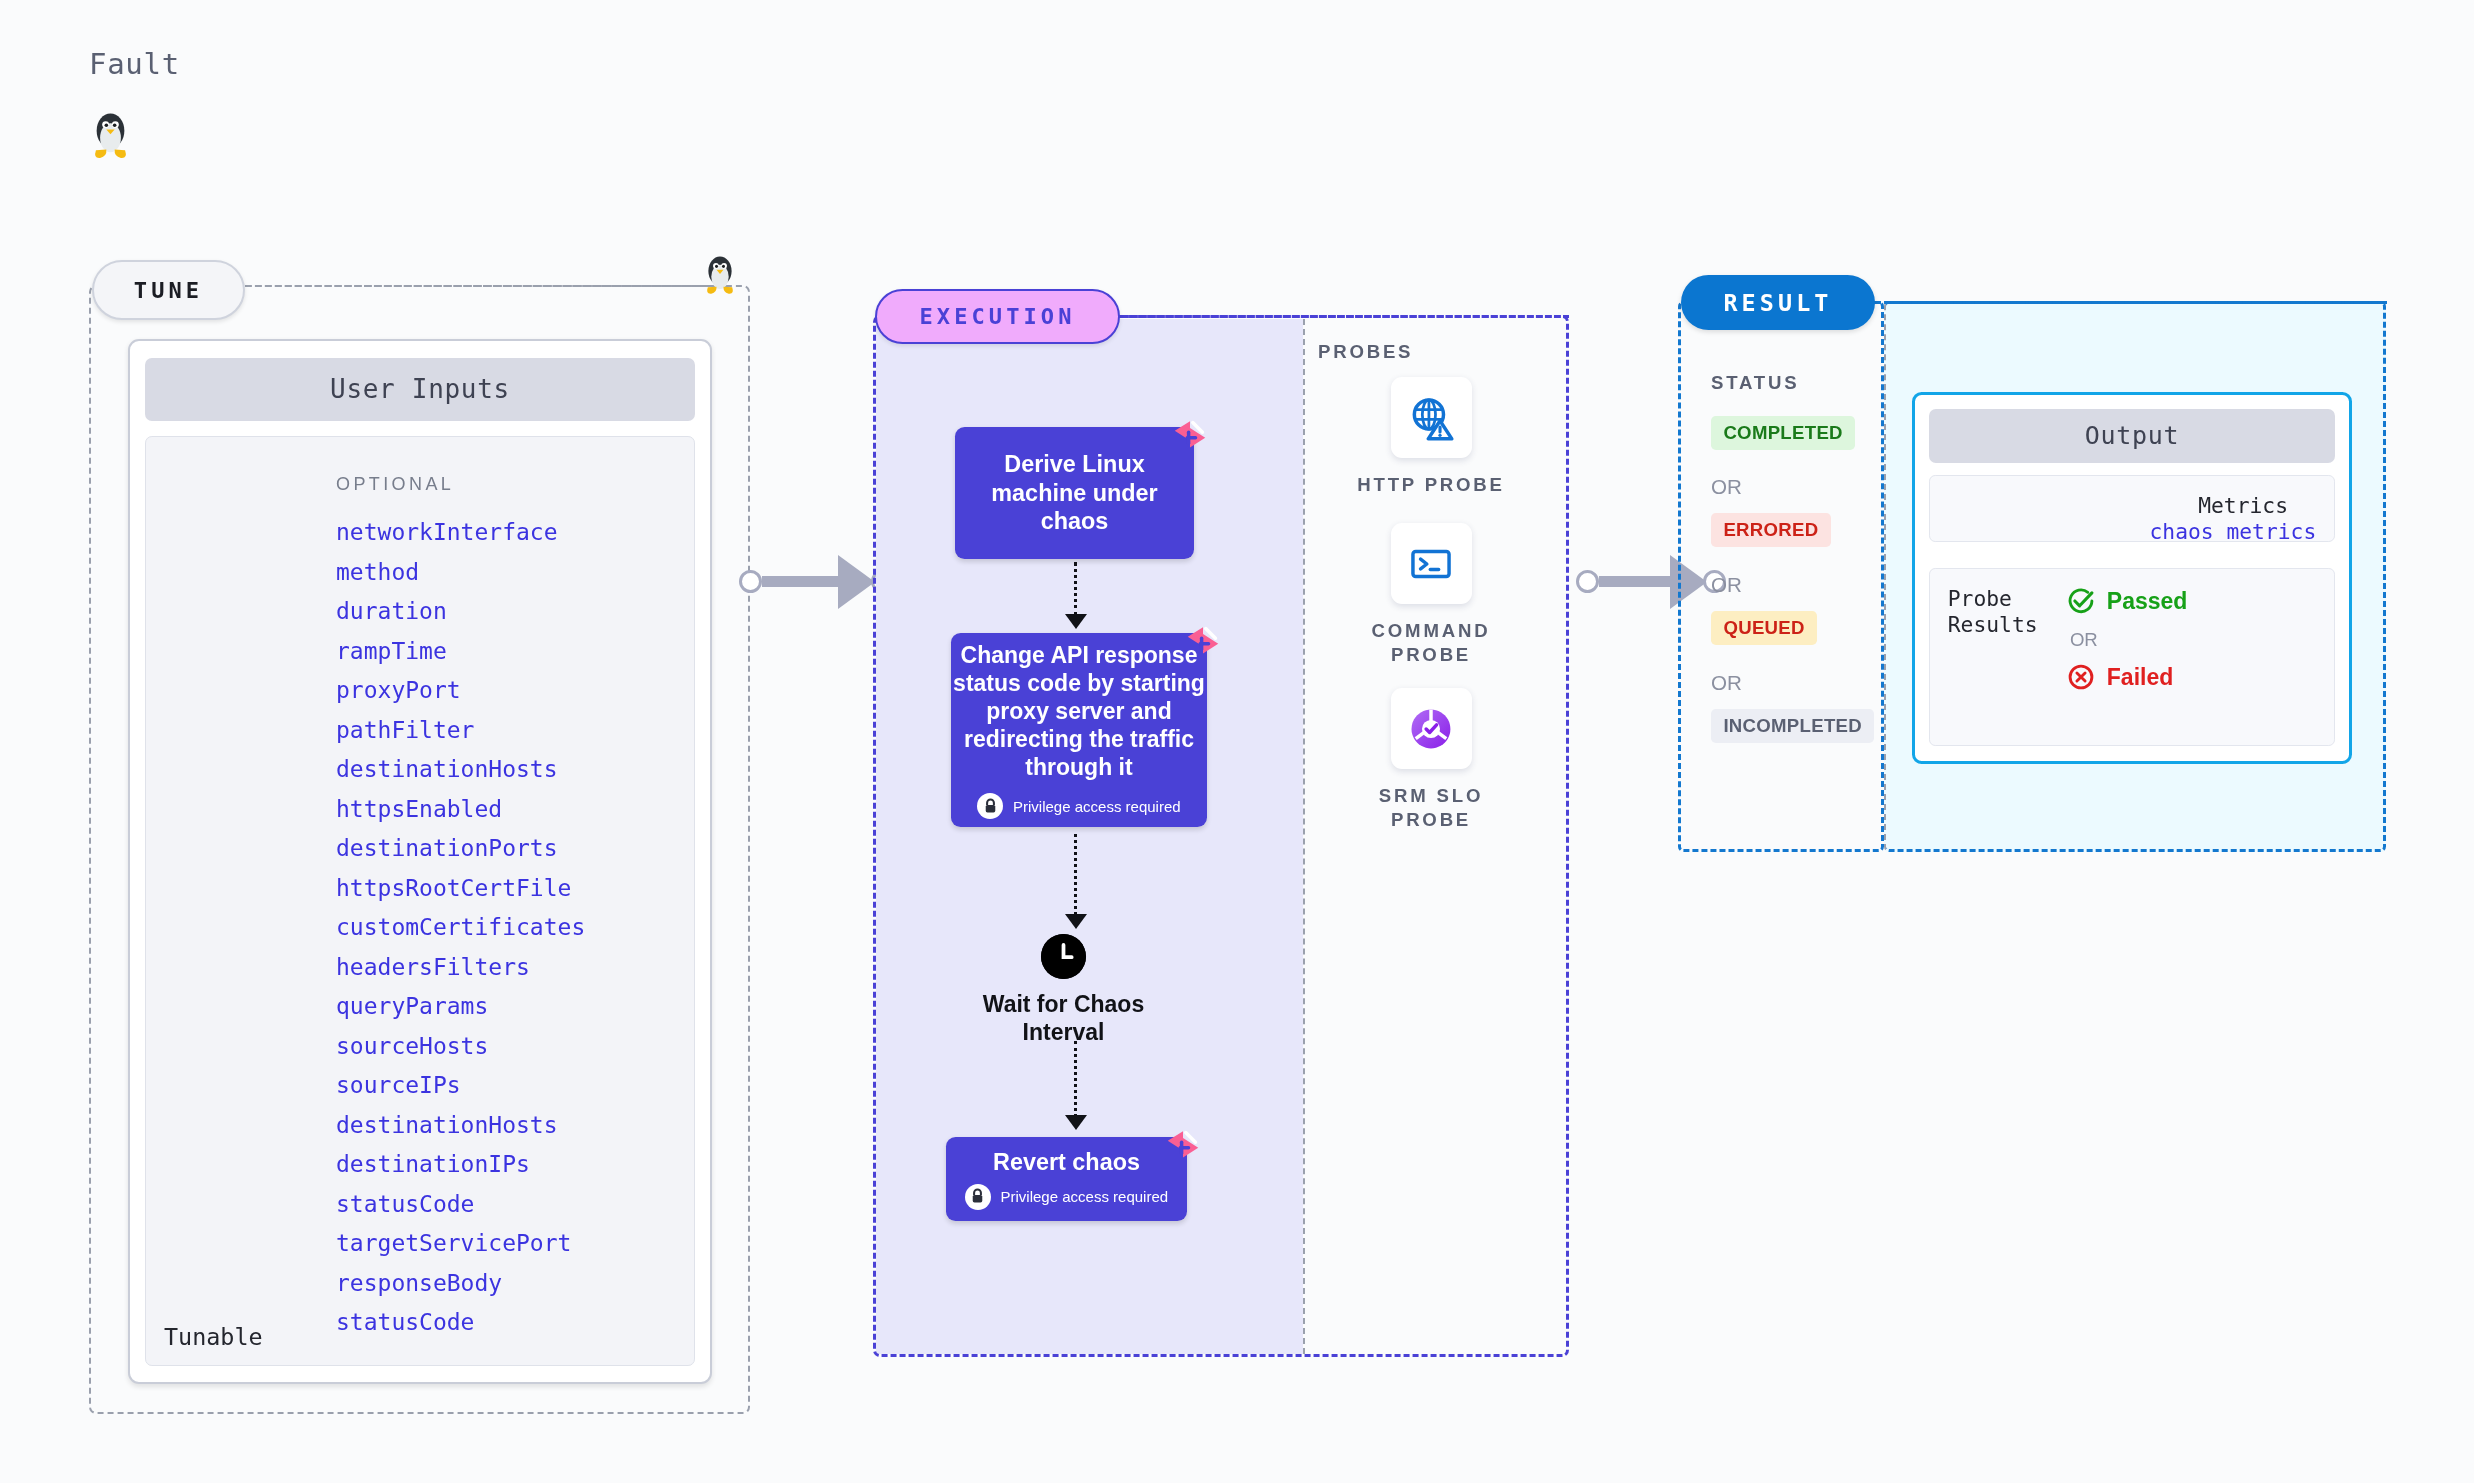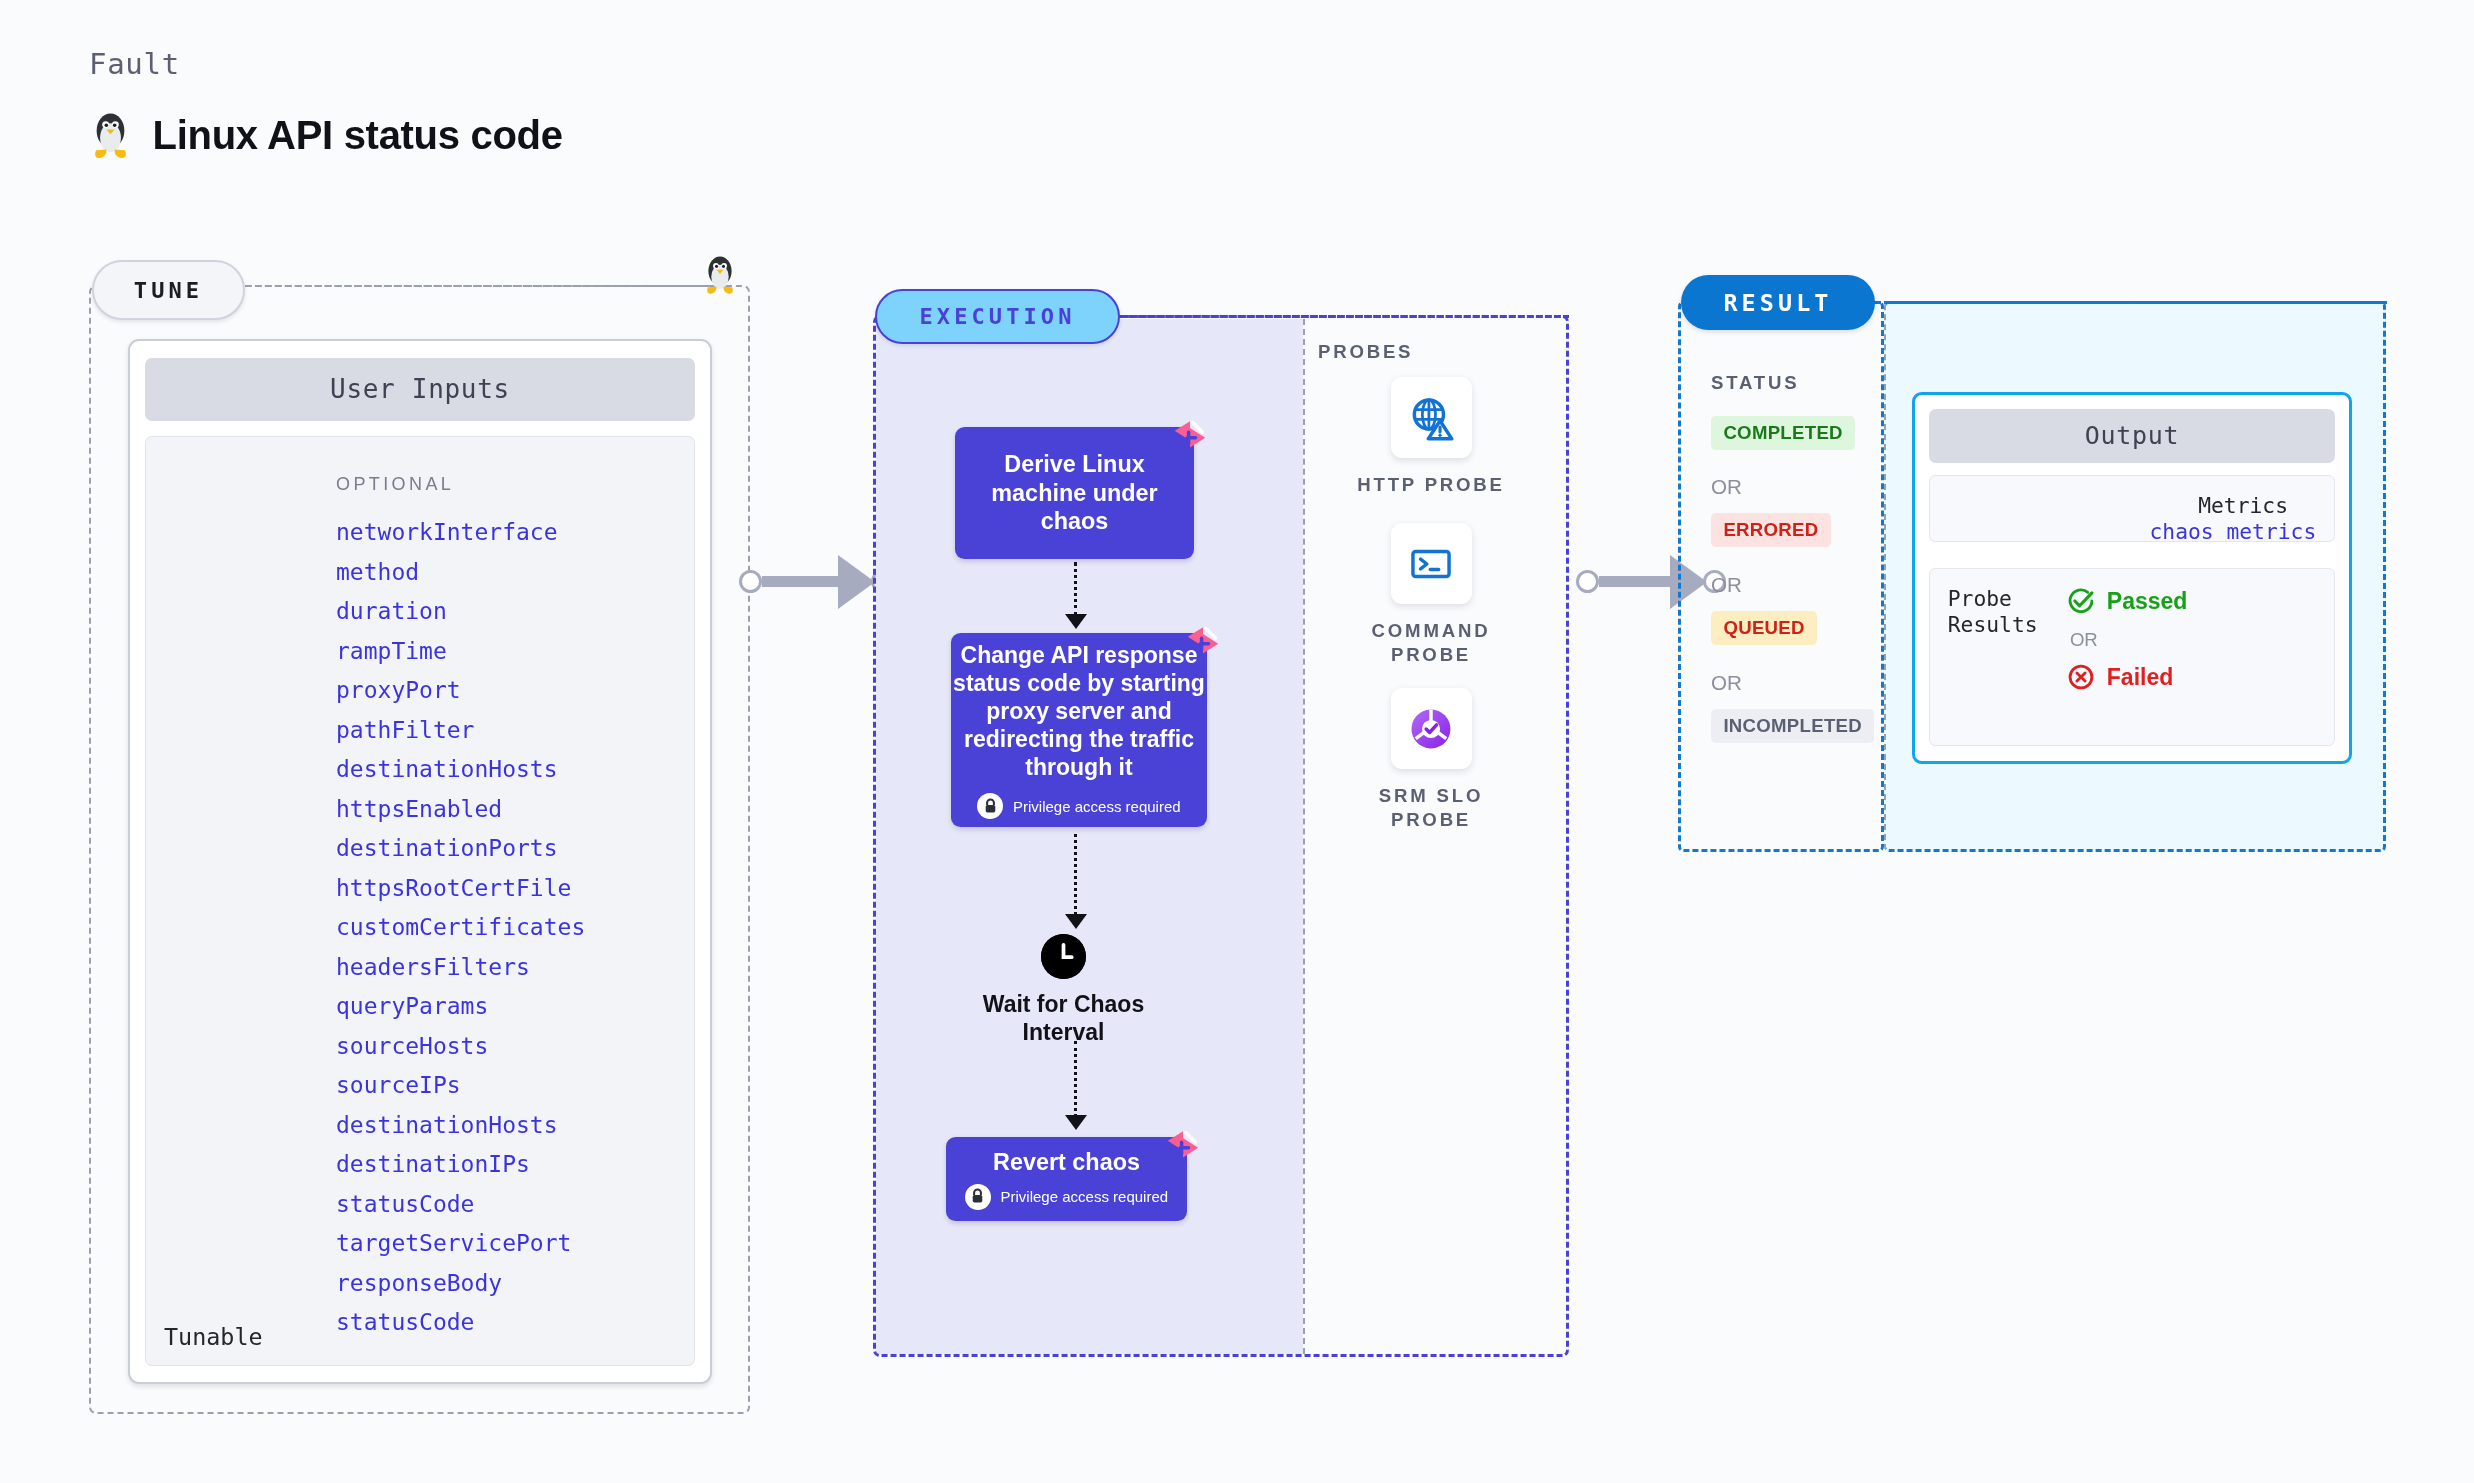--- a/index.html
+++ b/index.html
@@ -83,21 +83,21 @@
   }
   .param {
     font-family: "DejaVu Sans Mono", monospace;
     font-size: 23px; color: #3b33e0; line-height: 1.0;
     margin-bottom: 16.5px; white-space: nowrap;
   }
 
   
   #exec-pill {
     left: 875px; top: 289px; width: 245px; height: 55px;
-    background: #7dd3fc; border: 2.8px solid #4a41d6; color: #4a41d6;
+    background: #f0abfc; border: 2.8px solid #4a41d6; color: #4a41d6;
     font-size: 22px; box-shadow: 0 2.1px 4.1px rgba(0,0,0,.10);
   }
   #exec-outer {
     position: absolute; left: 873px; top: 315px;
     width: 696px; height: 1042px;
     border: 3.4px dashed #4a41d6; border-radius: 6.9px;
   }
   #exec-dash-line {
     position: absolute; left: 1120px; top: 315px; width: 449px; height: 0;
     border-top: 3.4px dashed #4a41d6;
@@ -270,21 +270,20 @@
         <ellipse cx="31" cy="40" rx="15" ry="21" fill="#e8eced"></ellipse>
         <circle cx="24" cy="21" r="5" fill="#fff"></circle>
           <circle cx="38" cy="21" r="5" fill="#fff"></circle>
         <circle cx="25" cy="22" r="2.6" fill="#1b1f22"></circle>
           <circle cx="37" cy="22" r="2.6" fill="#1b1f22"></circle>
         <path d="M25 28 L37 28 L31 35 Z" fill="#f5bb12"></path>
         <path d="M10 58 Q6 70 16 69 Q26 67 25 57 Z" fill="#f5bb12"></path>
         <path d="M52 58 Q56 70 46 69 Q36 67 37 57 Z" fill="#f5bb12"></path>
       </svg>
     </span>
-    <span class="title-text">Linux API status code</span>
   </div>
 
   <div id="tune-dash-line"></div>
   <div id="tune-region"></div>
   <div id="tune-pill" class="stage-pill">TUNE</div>
 
   <div style="position:absolute;left:702px;top:253px;">
     <svg width="36" height="43" viewBox="0 0 62 72">
       <ellipse cx="31" cy="30" rx="20" ry="25" fill="#2b3137"></ellipse>
       <ellipse cx="31" cy="40" rx="15" ry="21" fill="#e8eced"></ellipse>

